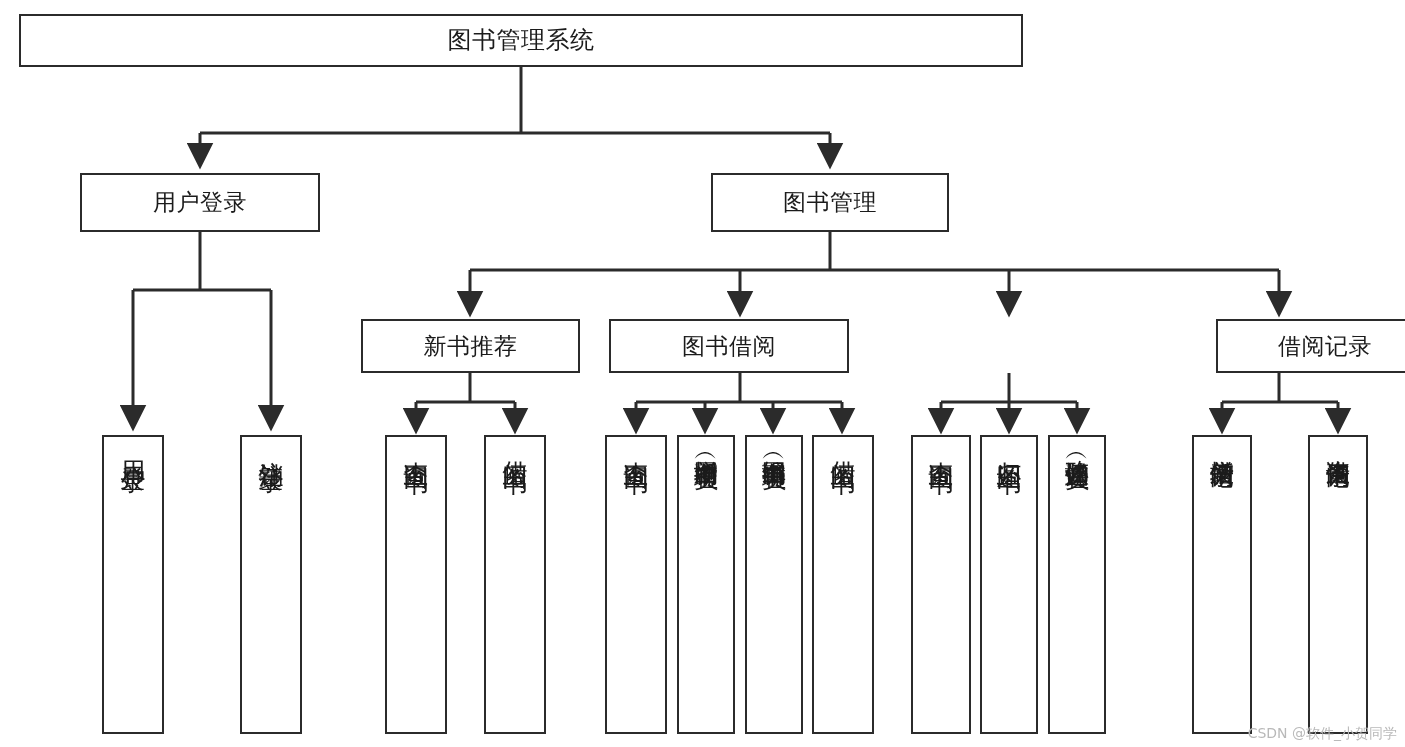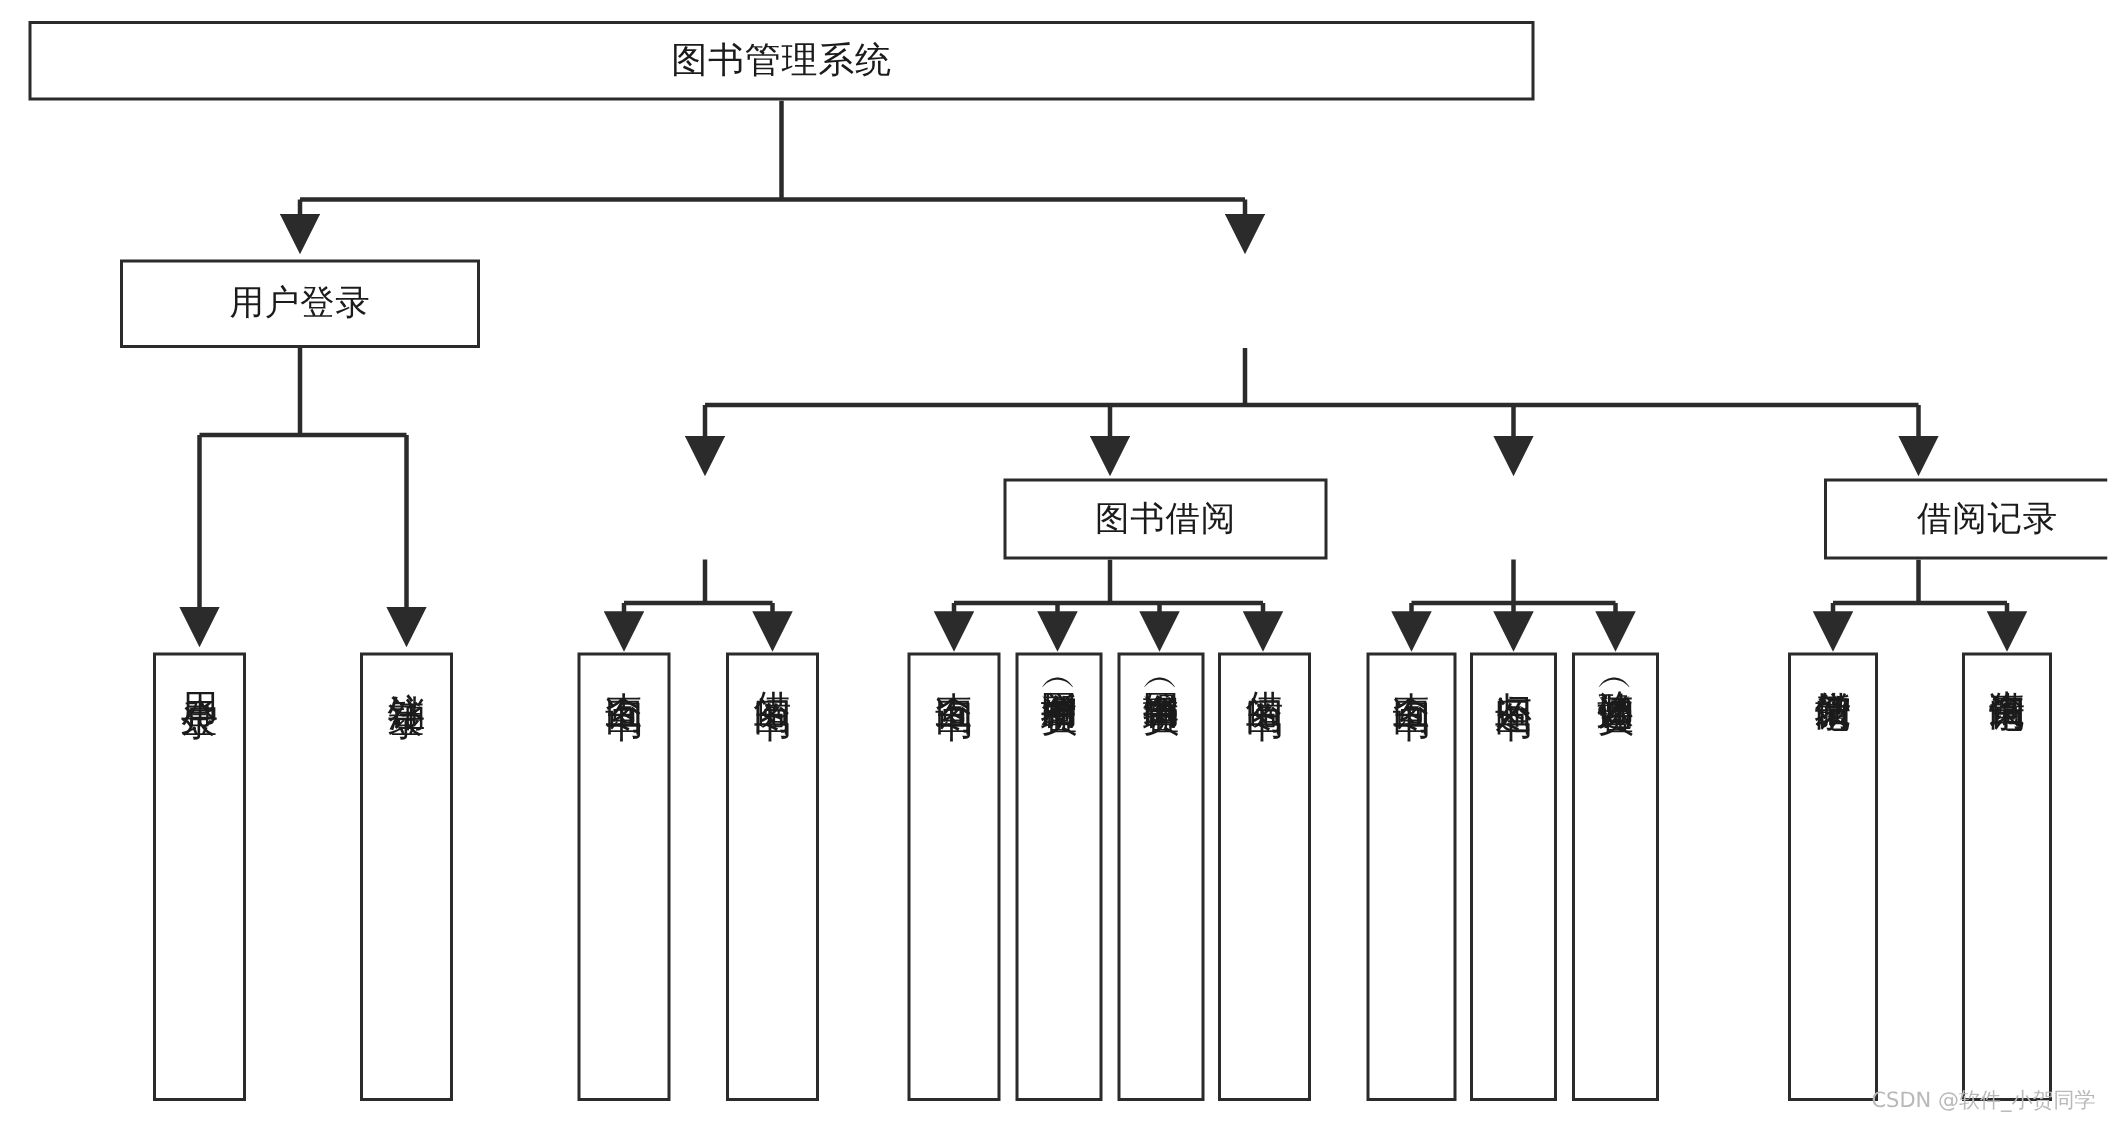--- a/index.html
+++ b/index.html
@@ -135,22 +135,28 @@
     </g>
   </svg>
 
   <div class="node horiz root" style="left:19px; top:14px; width:1004px; height:53px;">
     <span class="label">图书管理系统</span>
   </div>
 
   <div class="node horiz" style="left:80px; top:173px; width:240px; height:59px;">
     <span class="label">用户登录</span>
   </div>
-
-  <div class="node horiz" style="left:669px; top:319px; width:216px; height:54px;">
+  <div class="node horiz" style="left:711px; top:173px; width:238px; height:59px;">
+    <span class="label">图书管理</span>
+  </div>
+
+  <div class="node horiz" style="left:361px; top:319px; width:219px; height:54px;">
+    <span class="label">新书推荐</span>
+  </div>
+  <div class="node horiz" style="left:609px; top:319px; width:240px; height:54px;">
     <span class="label">图书借阅</span>
   </div>
   <div class="node horiz" style="left:1216px; top:319px; width:218px; height:54px;">
     <span class="label">借阅记录</span>
   </div>
 
   <div class="node vert" style="left:102px; top:435px; width:62px; height:299px;">
     <span class="label">用户登录</span>
   </div>
   <div class="node vert" style="left:240px; top:435px; width:62px; height:299px;">

